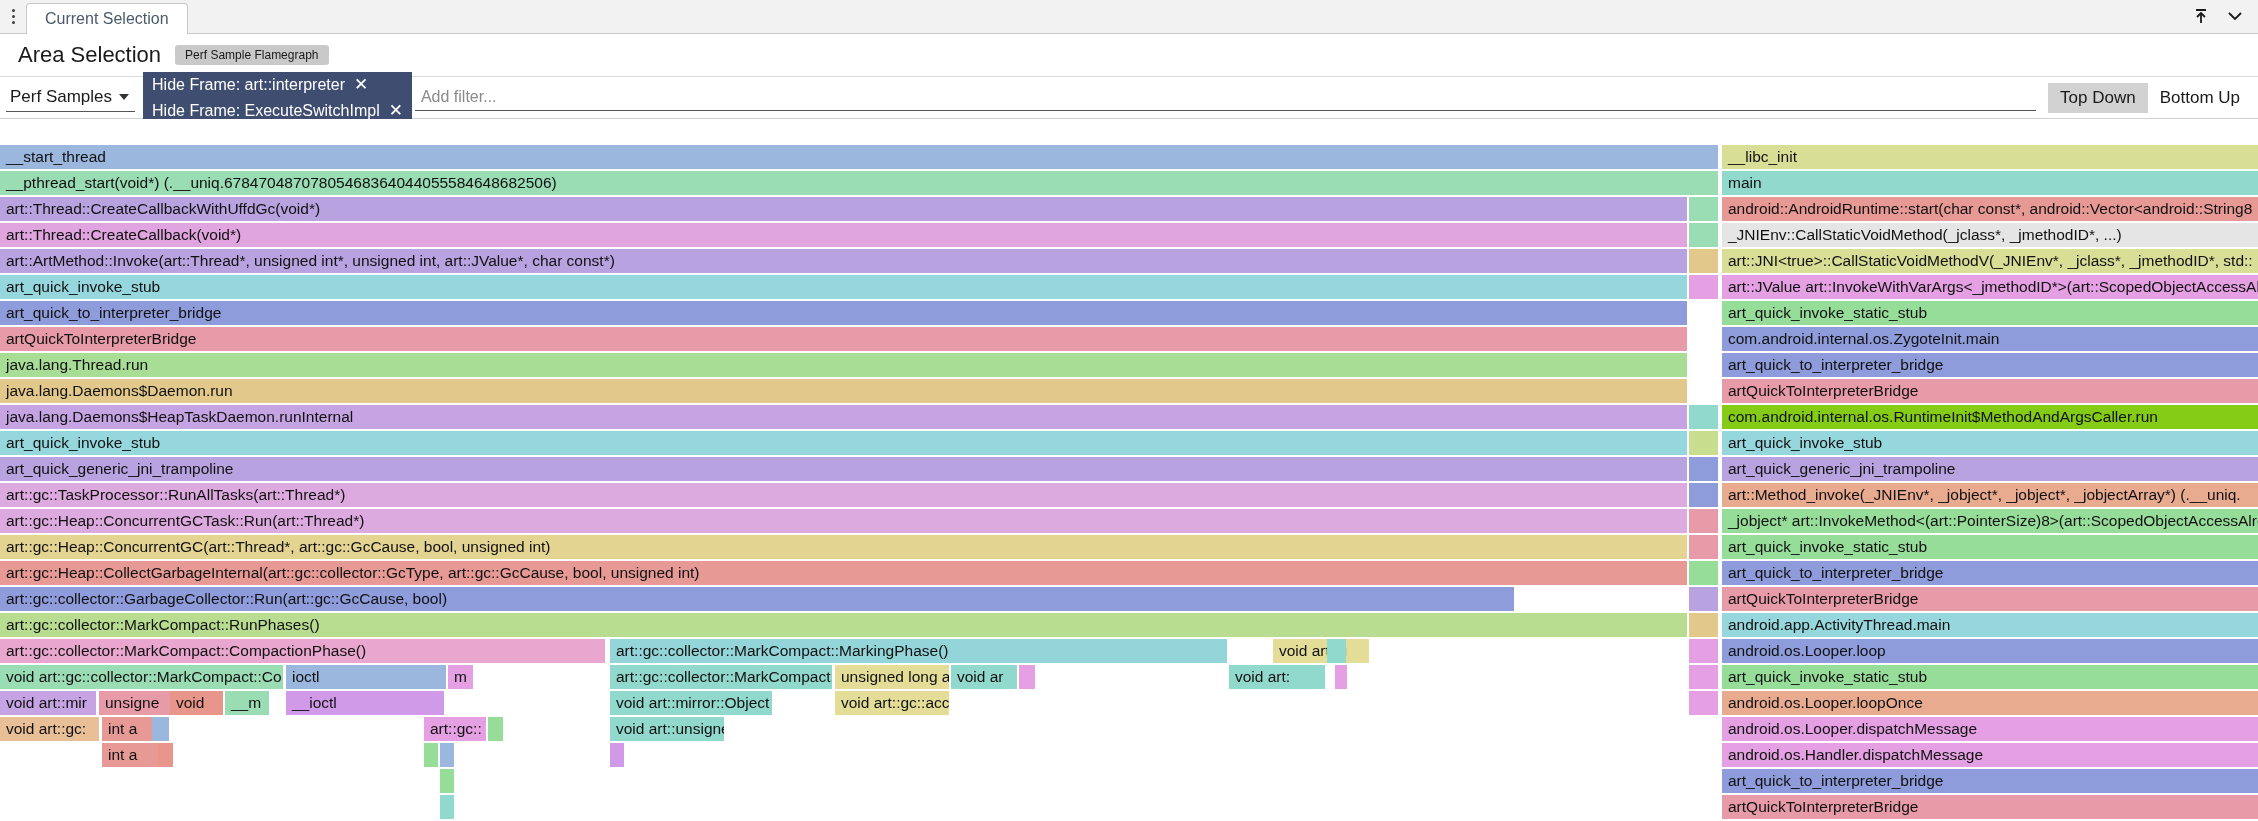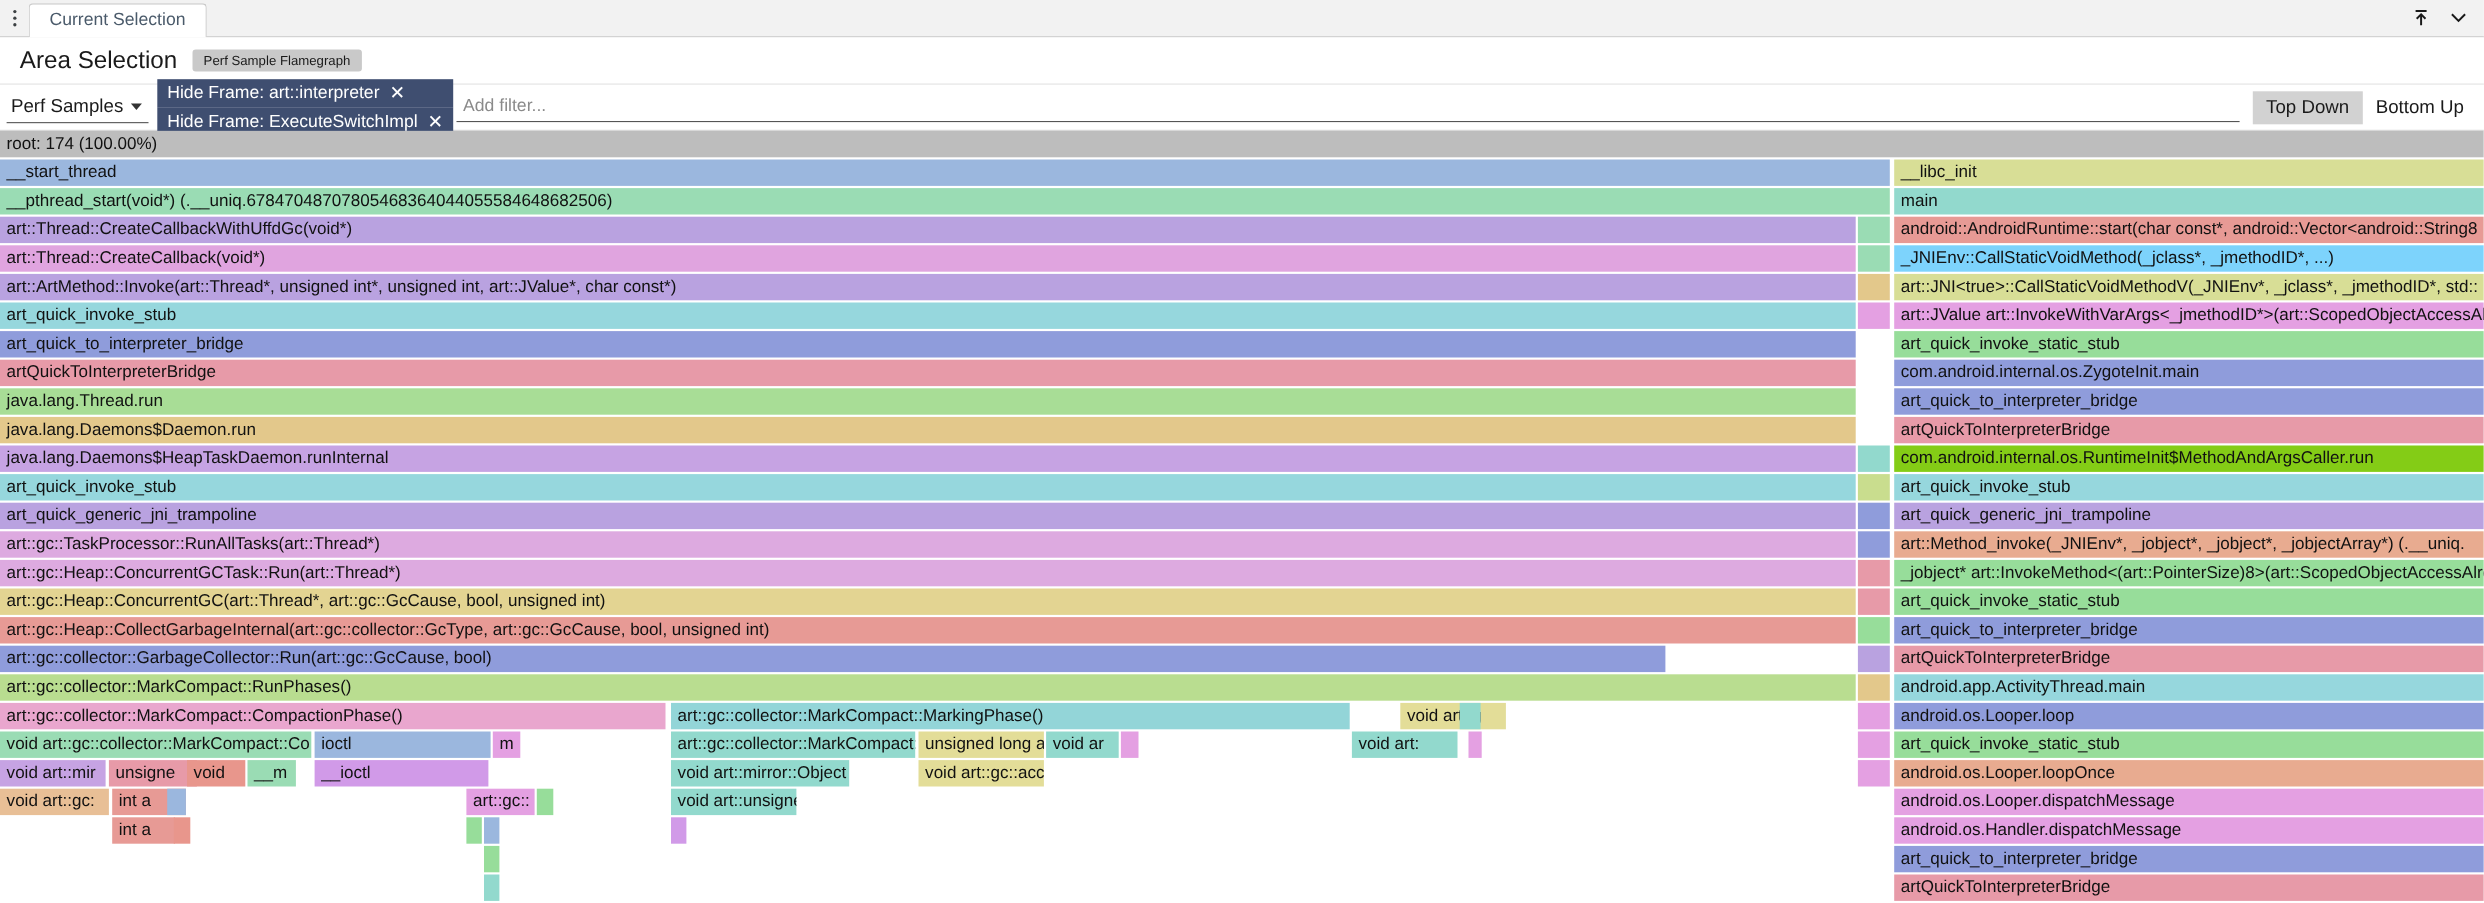--- a/index.html
+++ b/index.html
@@ -151,23 +151,20 @@
   <div id="filterinputwrap">
     <input id="filterinput" type="text" placeholder="Add filter..." style="">
   </div>
   <div id="viewtoggle">
     <div class="togglebtn active">Top Down</div>
     <div class="togglebtn">Bottom Up</div>
   </div>
 </div>
 
 <div id="flame">
-    <div class="frame root" style="left: 0px; top: 0px; width: 2258px; background: rgb(189, 189, 189);">
-      <span>root: 174 (100.00%)</span>
-    </div>
     <div class="frame" style="left: 0px; top: 26px; width: 1718px; background: rgb(155, 183, 222);">
       <span>__start_thread</span>
     </div>
     <div class="frame" style="left: 1722px; top: 26px; width: 536px; background: rgb(216, 222, 150);">
       <span>__libc_init</span>
     </div>
     <div class="frame" style="left: 0px; top: 52px; width: 1718px; background: rgb(154, 220, 180);">
       <span>__pthread_start(void*) (.__uniq.6784704870780546836404405558464868250​6)</span>
     </div>
     <div class="frame" style="left: 1722px; top: 52px; width: 536px; background: rgb(146, 217, 205);">
@@ -181,21 +178,21 @@
     </div>
     <div class="frame" style="left: 1722px; top: 78px; width: 536px; background: rgb(231, 154, 149);">
       <span>android::AndroidRuntime::start(char const*, android::Vector&lt;android::String8</span>
     </div>
     <div class="frame" style="left: 0px; top: 104px; width: 1687px; background: rgb(224, 164, 223);">
       <span>art::Thread::CreateCallback(void*)</span>
     </div>
     <div class="frame" style="left: 1689px; top: 104px; width: 29px; background: rgb(154, 220, 180);">
       <span></span>
     </div>
-    <div class="frame" style="left: 1722px; top: 104px; width: 536px; background: #7dd3fc;">
+    <div class="frame" style="left: 1722px; top: 104px; width: 536px; background: #e5e5e5;">
       <span>_JNIEnv::CallStaticVoidMethod(_jclass*, _jmethodID*, ...)</span>
     </div>
     <div class="frame" style="left: 0px; top: 130px; width: 1687px; background: rgb(185, 162, 224);">
       <span>art::ArtMethod::Invoke(art::Thread*, unsigned int*, unsigned int, art::JValue*, char const*)</span>
     </div>
     <div class="frame" style="left: 1689px; top: 130px; width: 29px; background: rgb(227, 200, 139);">
       <span></span>
     </div>
     <div class="frame" style="left: 1722px; top: 130px; width: 536px; background: rgb(216, 222, 150);">
       <span>art::JNI&lt;true&gt;::CallStaticVoidMethodV(_JNIEnv*, _jclass*, _jmethodID*, std::</span>

